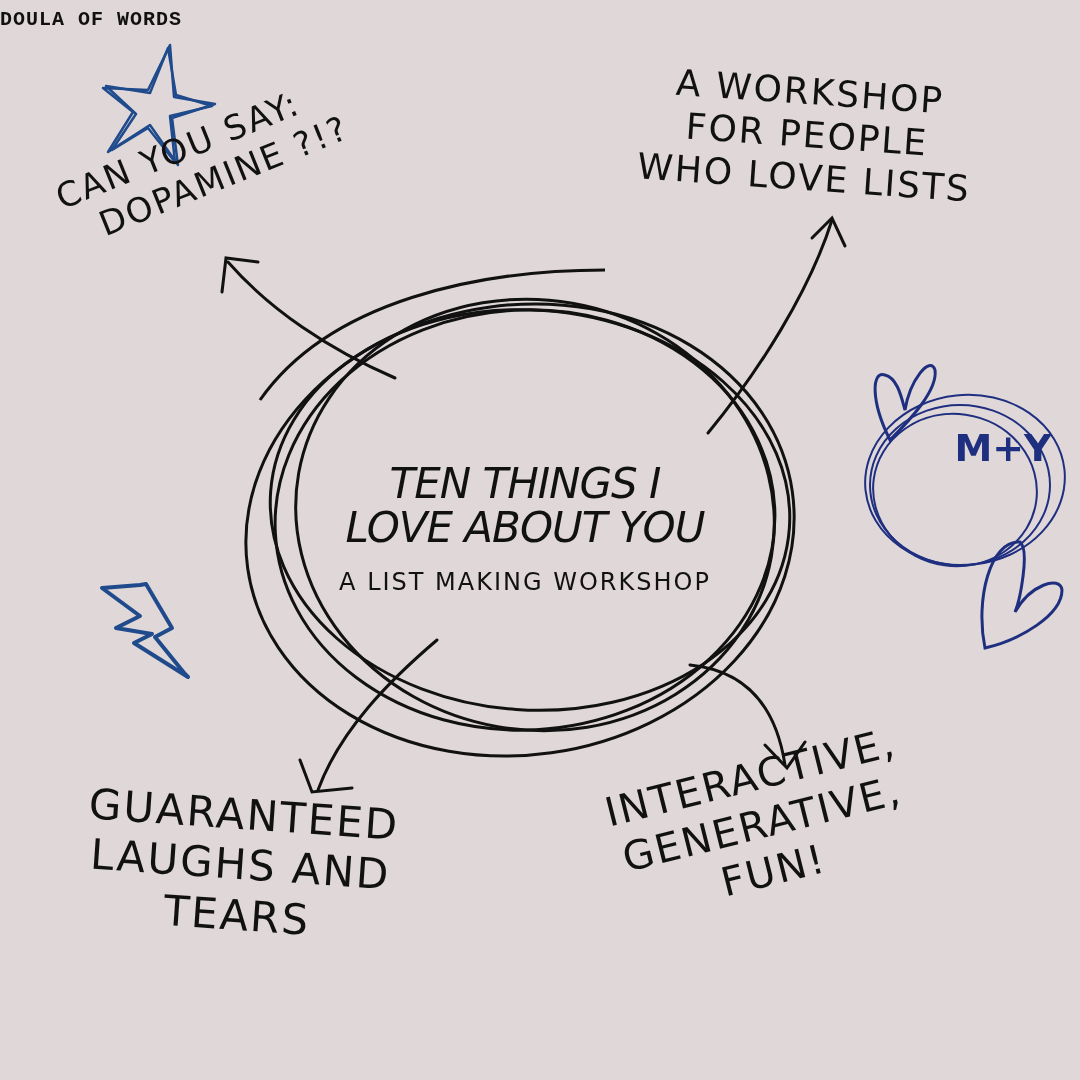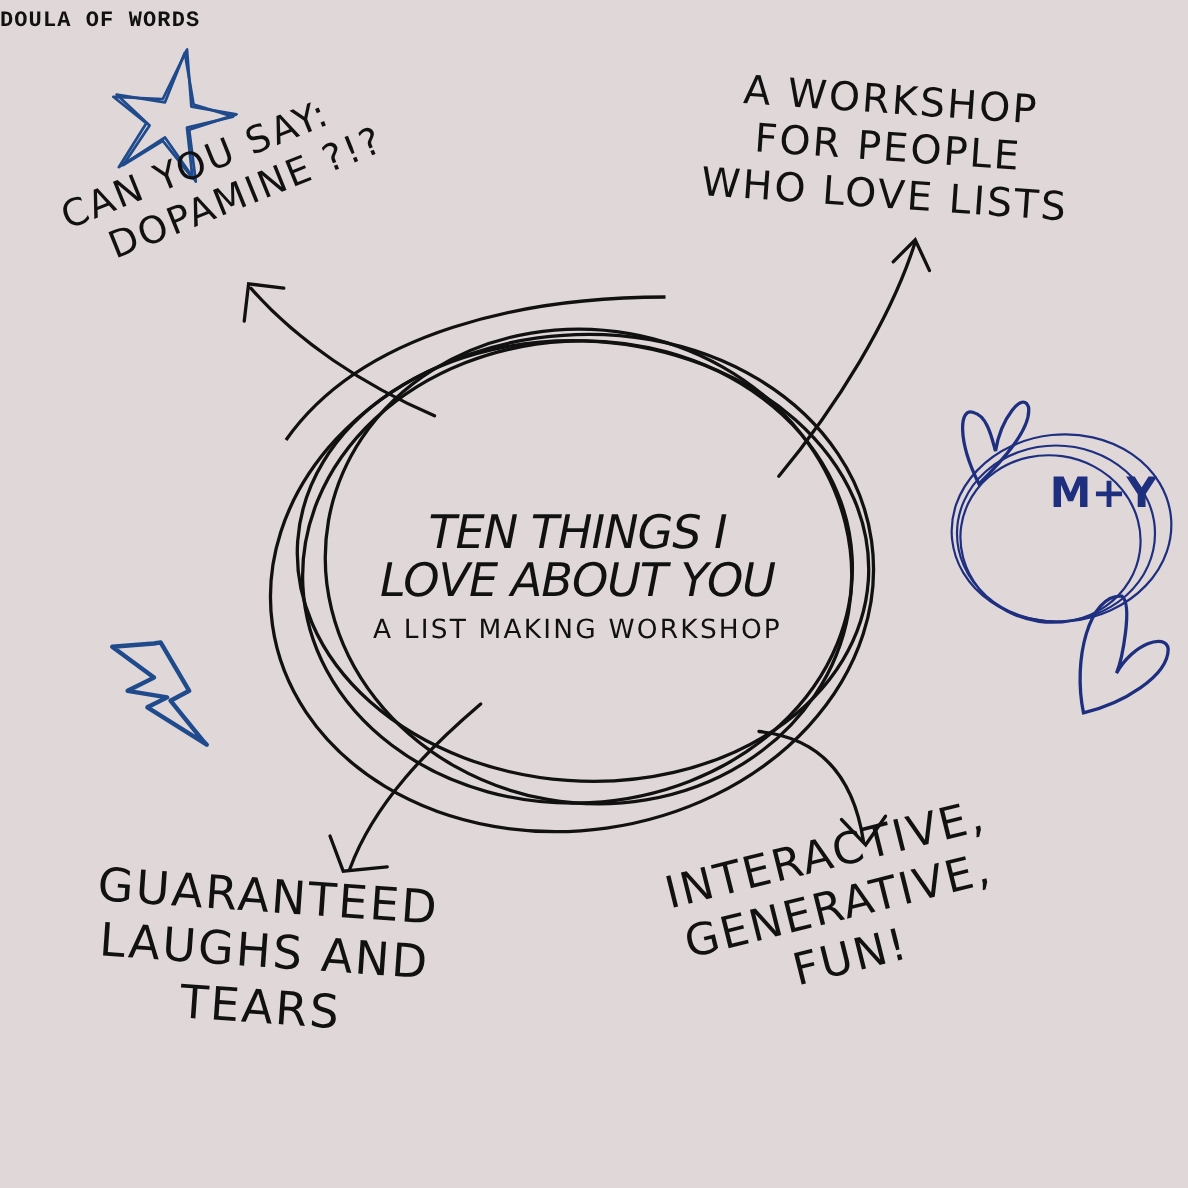--- a/index.html
+++ b/index.html
@@ -7,21 +7,21 @@
   .abs { position: absolute; }
   svg.art { position: absolute; left: 0; top: 0; }
   .brand { left: 0; width: 1080px; top: 8px; text-align: left; font-family: "Liberation Mono", monospace; font-weight: bold; font-size: 20px; letter-spacing: 1px; }
   .hand { font-family: "DejaVu Sans", sans-serif; text-transform: uppercase; white-space: nowrap; line-height: 1.2; font-weight: normal; }
   .tl { left: 50px; top: 180px; font-size: 34px; transform: rotate(-22deg); transform-origin: left top; letter-spacing: 2px; }
   .tr { left: 640px; top: 70px; font-size: 36px; text-align: center; transform: rotate(4deg); letter-spacing: 2px; }
   .bl { left: 85px; top: 790px; font-size: 42px; text-align: center; transform: rotate(4deg); letter-spacing: 2px; }
   .br { left: 600px; top: 790px; font-size: 40px; text-align: center; transform: rotate(-14deg); letter-spacing: 2px; transform-origin: left top; }
   .center { left: 290px; top: 462px; width: 470px; text-align: center; }
   .title { font-family: "DejaVu Sans", sans-serif; font-style: italic; font-size: 42px; line-height: 1.05; text-transform: uppercase; letter-spacing: -1px; }
-  .subtitle { font-family: "DejaVu Sans", sans-serif; font-size: 24px; text-transform: uppercase; letter-spacing: 2px; margin-top: 8px; }
+  .subtitle { font-family: "DejaVu Sans", sans-serif; font-size: 24px; text-transform: uppercase; letter-spacing: 2px; margin-top: 18px; }
   .badge { left: 876px; top: 418px; width: 170px; text-align: center; color: #1F2F80; font-family: "DejaVu Sans", sans-serif; font-weight: bold; font-size: 38px; line-height: 1.6; margin-left: 42px; }
 </style>
 </head>
 <body>
 
 <svg class="art" width="1080" height="1080" viewBox="0 0 1080 1080">
 
   <g fill="none" stroke="#111" stroke-width="3">
     <ellipse cx="525" cy="520" rx="250" ry="210" transform="rotate(-3 525 520)"></ellipse>
     <ellipse cx="530" cy="510" rx="260" ry="200" transform="rotate(4 530 510)"></ellipse>

